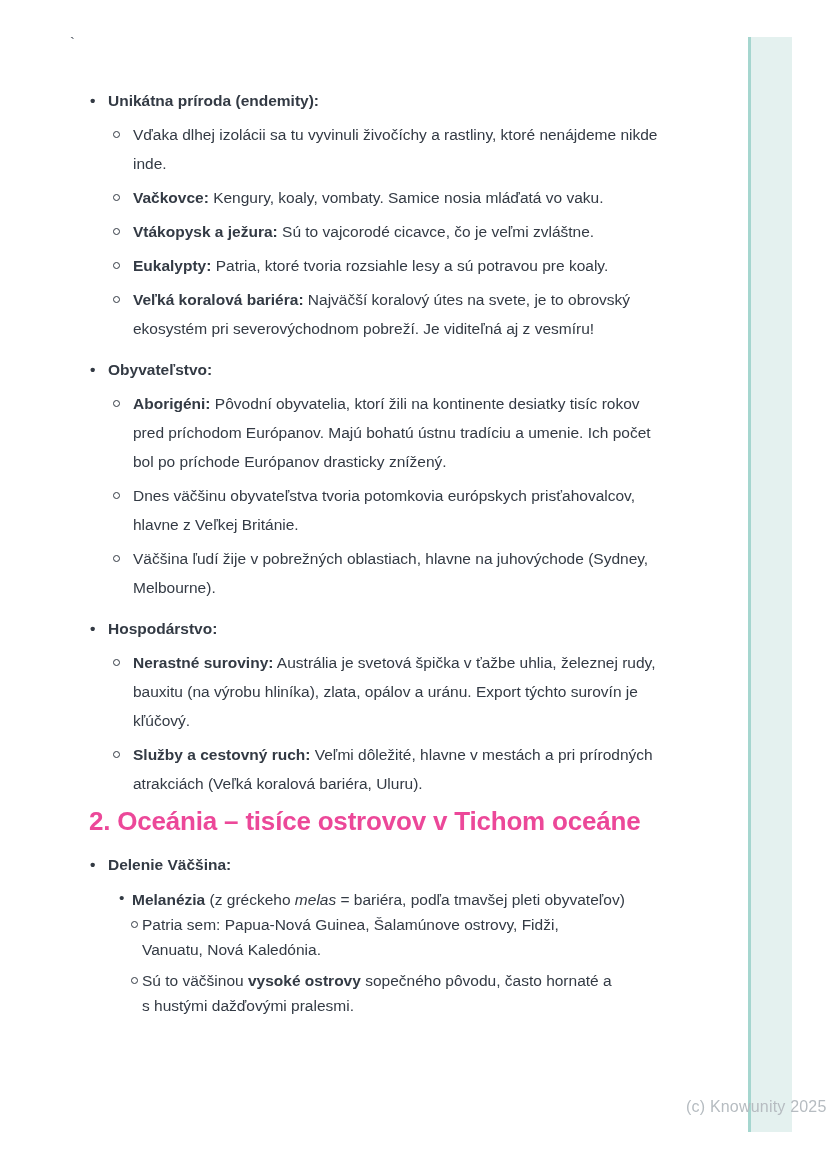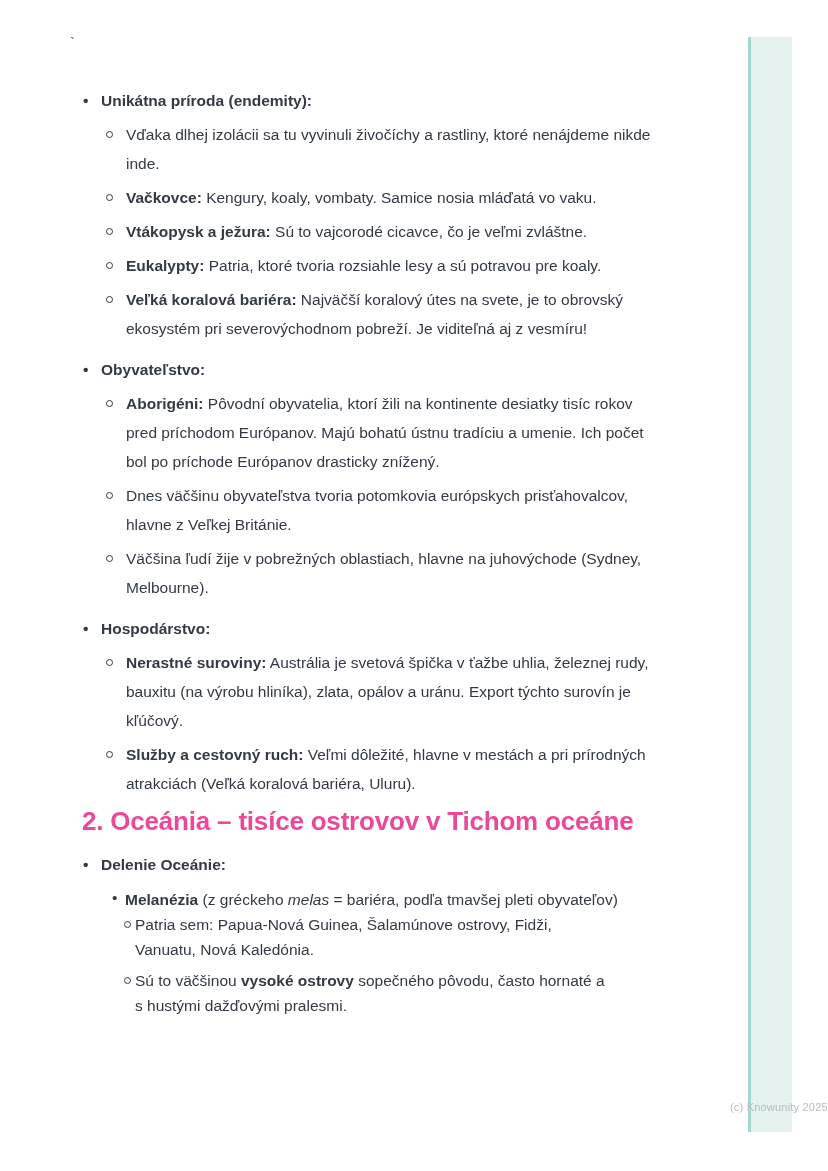--- a/index.html
+++ b/index.html
@@ -6,24 +6,24 @@
   body{
     width:828px;height:1171px;background:#ffffff;position:relative;overflow:hidden;
     font-family:"Liberation Sans",sans-serif;color:#333a44;
   }
   .stray{position:absolute;left:70px;top:34px;font-size:15px;color:#4a525c;}
   .accent-bar{
     position:absolute;left:748px;top:37px;width:41px;height:1095px;
     background:#e4f1ef;border-left:3px solid #a5d6cf;
   }
   .watermark{
-    position:absolute;left:686px;top:1100px;font-size:11px;line-height:14px;
-    color:#b6bcc1;letter-spacing:.2px;z-index:2;white-space:nowrap;margin-left:44px;
+    position:absolute;left:686px;top:1100px;font-size:16px;line-height:14px;
+    color:#b6bcc1;letter-spacing:.2px;z-index:2;white-space:nowrap;
   }
-  .content{position:absolute;left:82px;top:0;width:575px;font-size:15.5px;line-height:29px;z-index:1;}
+  .content{position:absolute;left:89px;top:0;width:575px;font-size:15.5px;line-height:29px;z-index:1;}
   .li{position:relative;}
   .b{font-weight:700;}
   .i{font-style:italic;}
   .lvl1{padding-left:19px;font-weight:700;margin-top:12px;}
   .lvl1.first{margin-top:86px;}
   .disc{position:absolute;left:1px;top:0;}
   .disc::before{content:"\2022";}
   .lvl2{margin-left:24px;padding-left:20px;margin-top:5px;width:528px;}
   .circ{
     position:absolute;left:0;top:11px;width:7px;height:7px;box-sizing:border-box;
@@ -104,21 +104,21 @@
   <div class="li lvl2">
     <span class="circ"></span>
     <span class="b">Služby a cestovný ruch:</span><span> Veľmi dôležité, hlavne v mestách a pri prírodných atrakciách (Veľká koralová bariéra, Uluru).</span>
   </div>
 
   <h2 class="h2">2. Oceánia – tisíce ostrovov v Tichom oceáne</h2>
 
 
   <div class="li lvl1">
     <span class="disc"></span>
-    <span>Delenie Oceánie:</span>
+    <span>Delenie Väčšina:</span>
   </div>
   <div class="li mel">
     <span class="disc"></span>
     <span class="b">Melanézia</span><span> (z gréckeho </span><span class="i">melas</span><span> = bariéra, podľa tmavšej pleti obyvateľov)</span>
   </div>
   <div class="li lvl3">
     <span class="circ"></span>
     <span>Patria sem: Papua-Nová Guinea, Šalamúnove ostrovy, Fidži, Vanuatu, Nová Kaledónia.</span><span class="b"></span><span></span>
   </div>
   <div class="li lvl3 gap">

